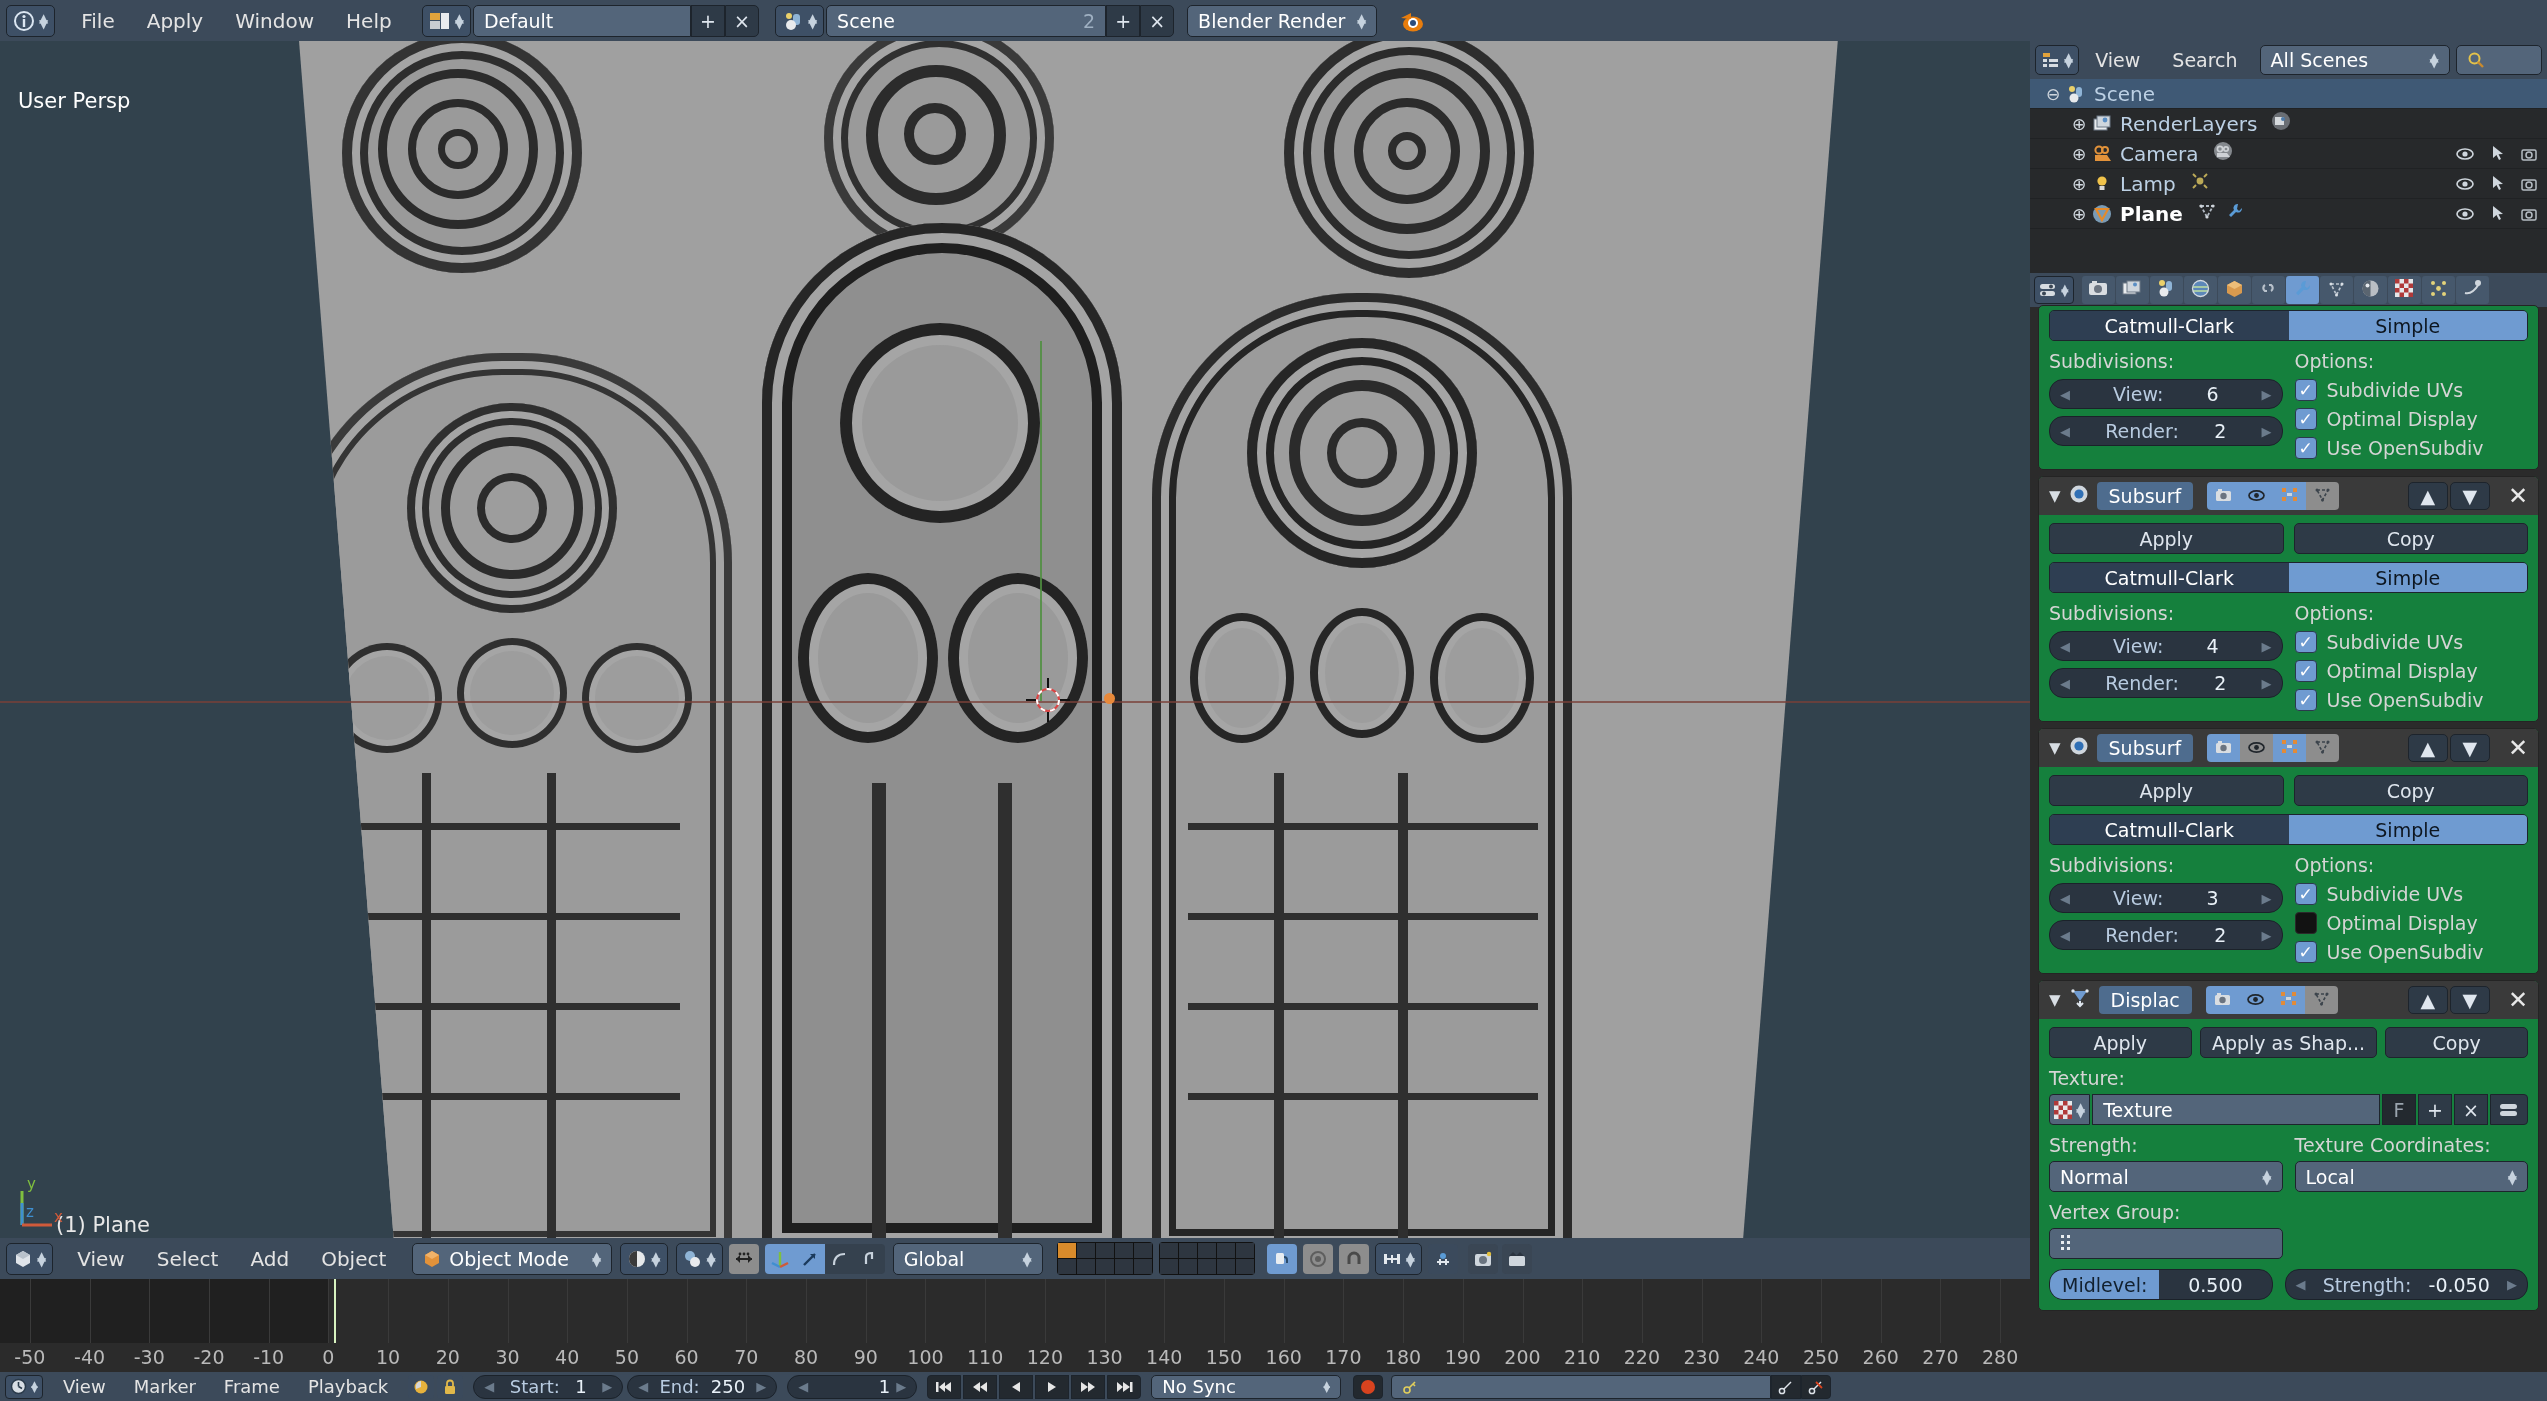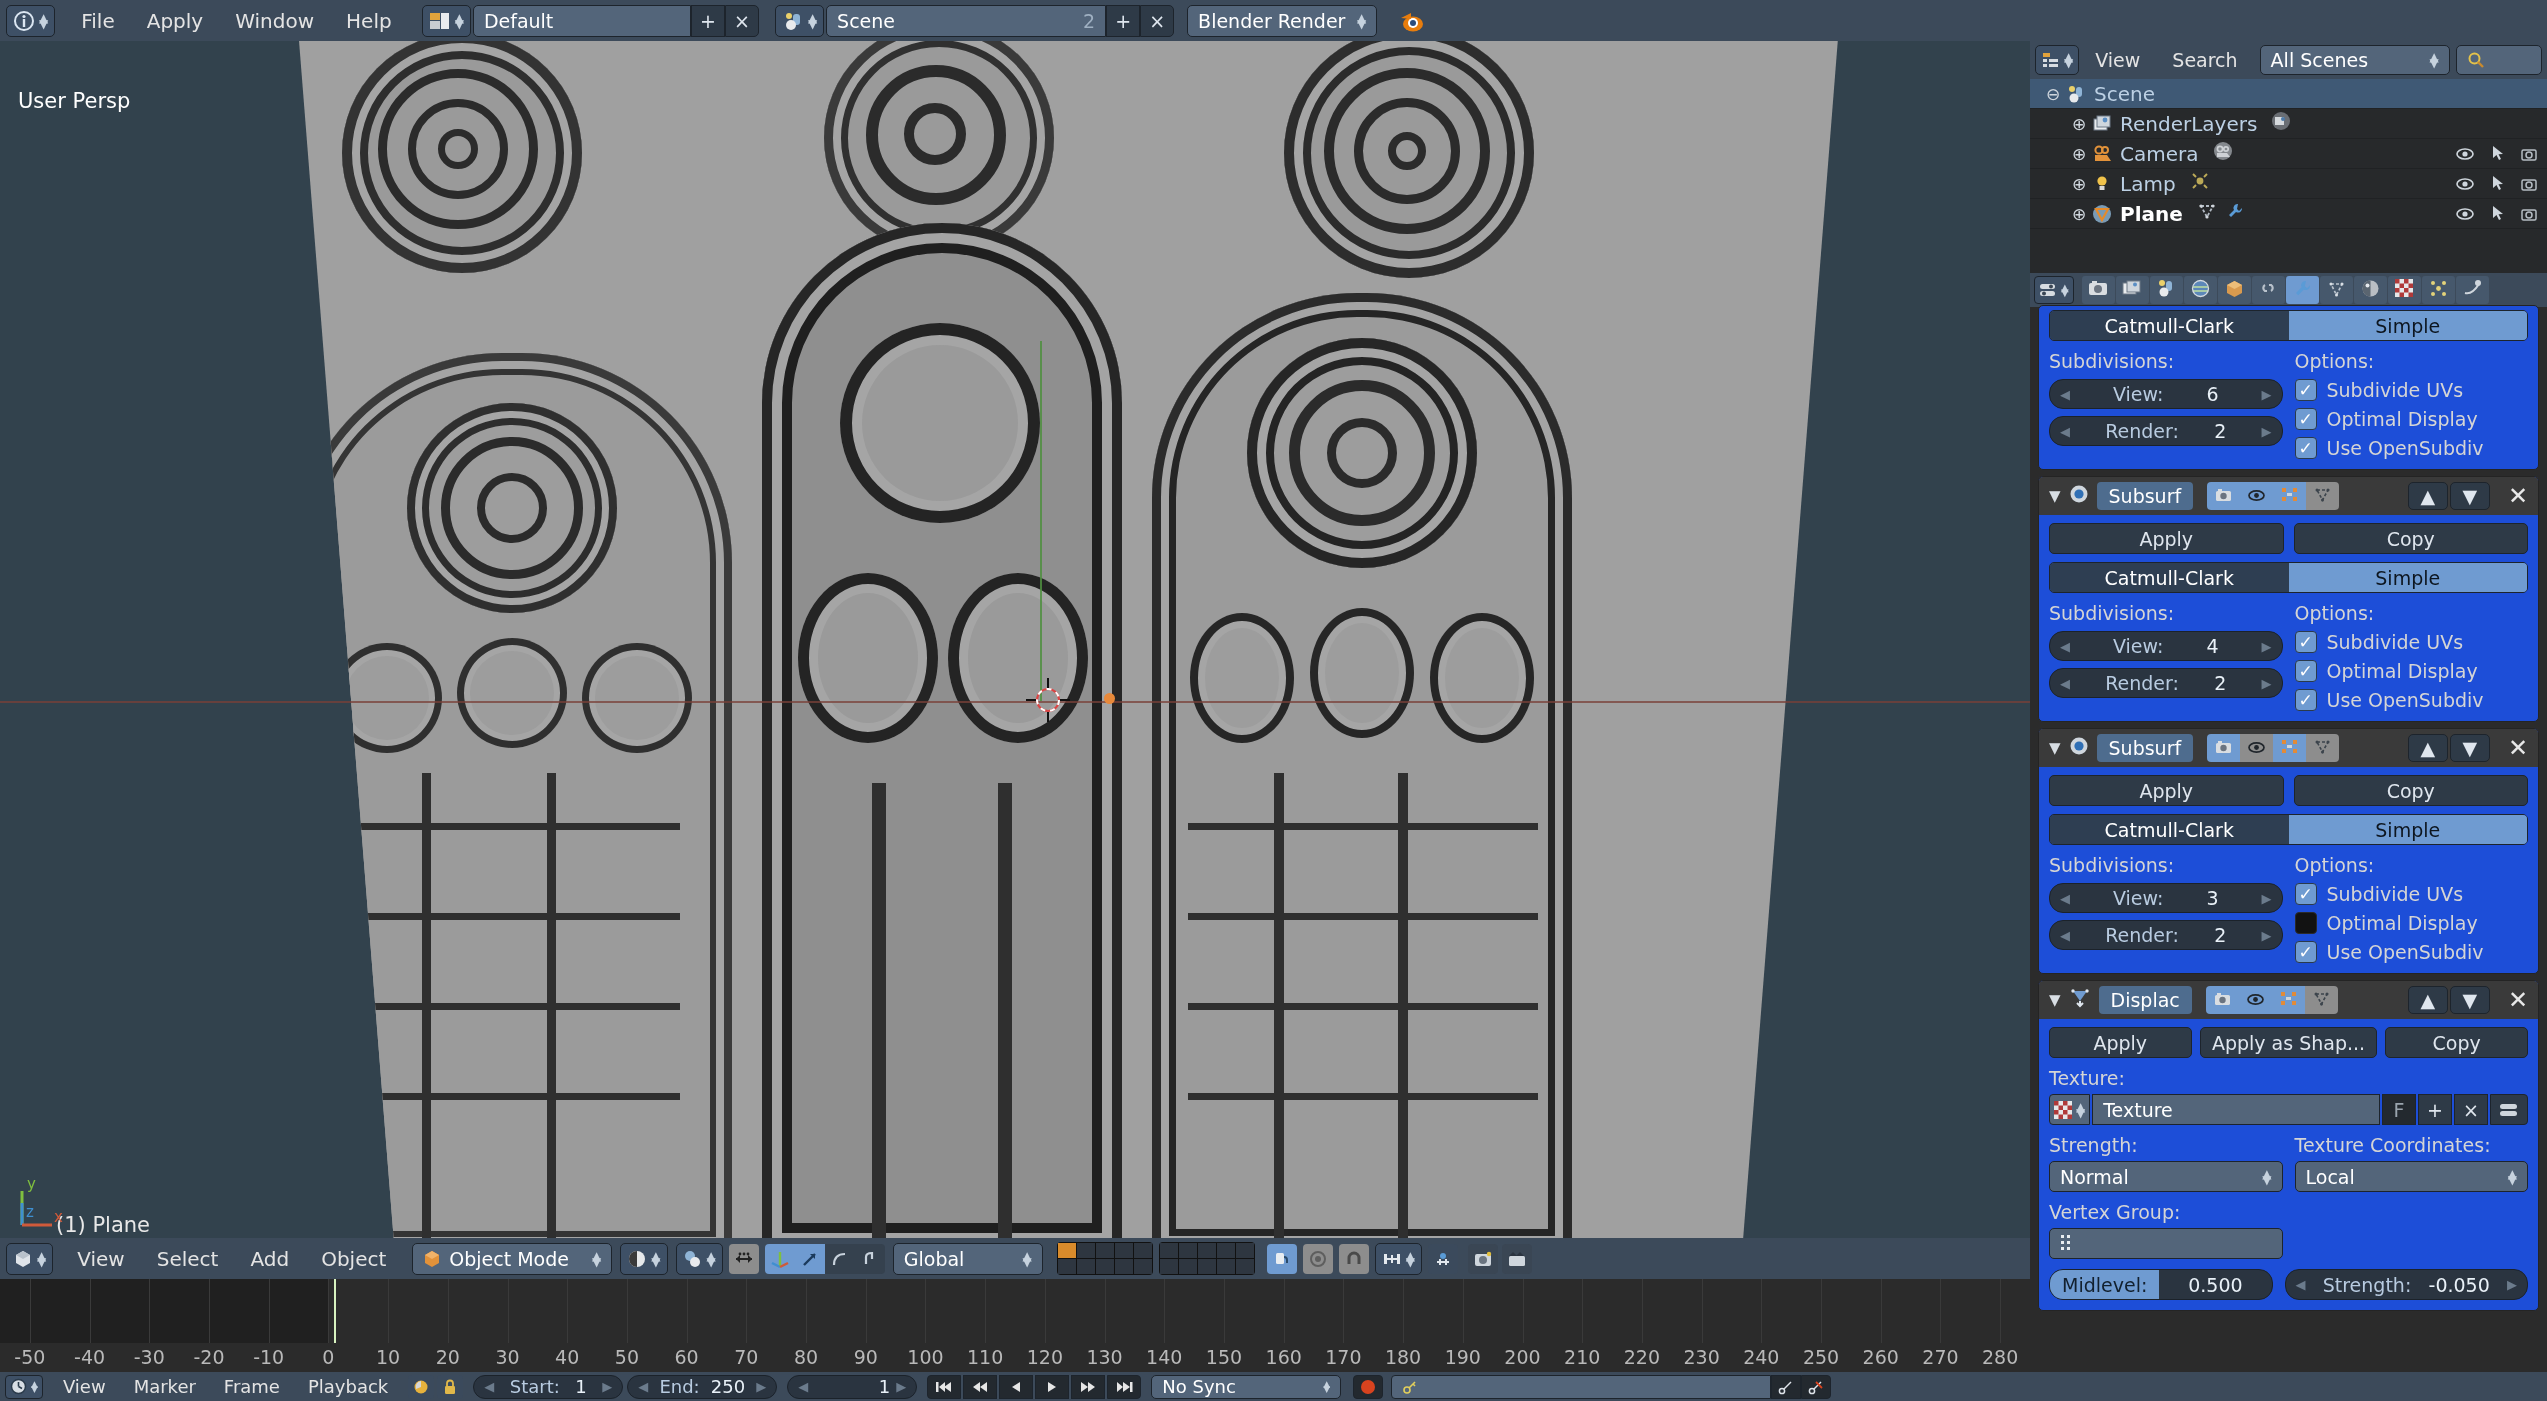--- a/index.html
+++ b/index.html
@@ -91,21 +91,21 @@
 
   
   #props { position:absolute; left:2030px; top:273px; width:517px; height:1099px;
     background:#2b2b2b; overflow:hidden; }
   #props-header { height:34px; background:#3c4a5a; display:flex;
     align-items:center; padding:0 4px; gap:2px; }
   .ptab { width:33px; height:28px; border-radius:3px; display:flex;
     align-items:center; justify-content:center; background:#46586c;
     font-size:15px; }
   .ptab.act { background:#6f9bd1; }
-  .mod-panel { background:#1d4ed8; border:1px solid #242424; border-radius:5px;
+  .mod-panel { background:#15803d; border:1px solid #242424; border-radius:5px;
     margin:6px 8px; padding:0; }
   .mod-head { height:38px; display:flex; align-items:center; gap:8px;
     padding:0 10px; background:#3a3a3a; border-radius:4px 4px 0 0; }
   .mod-name { background:#4e6c8e; border-radius:4px; padding:3px 12px;
     color:#fff; font-size:19px; }
   .mod-body { padding:8px 10px 10px; }
   .seg { display:flex; height:31px; border-radius:5px; overflow:hidden;
     border:1px solid #1d242c; }
   .seg > div { flex:1; display:flex; align-items:center; justify-content:center;
     font-size:19px; }

